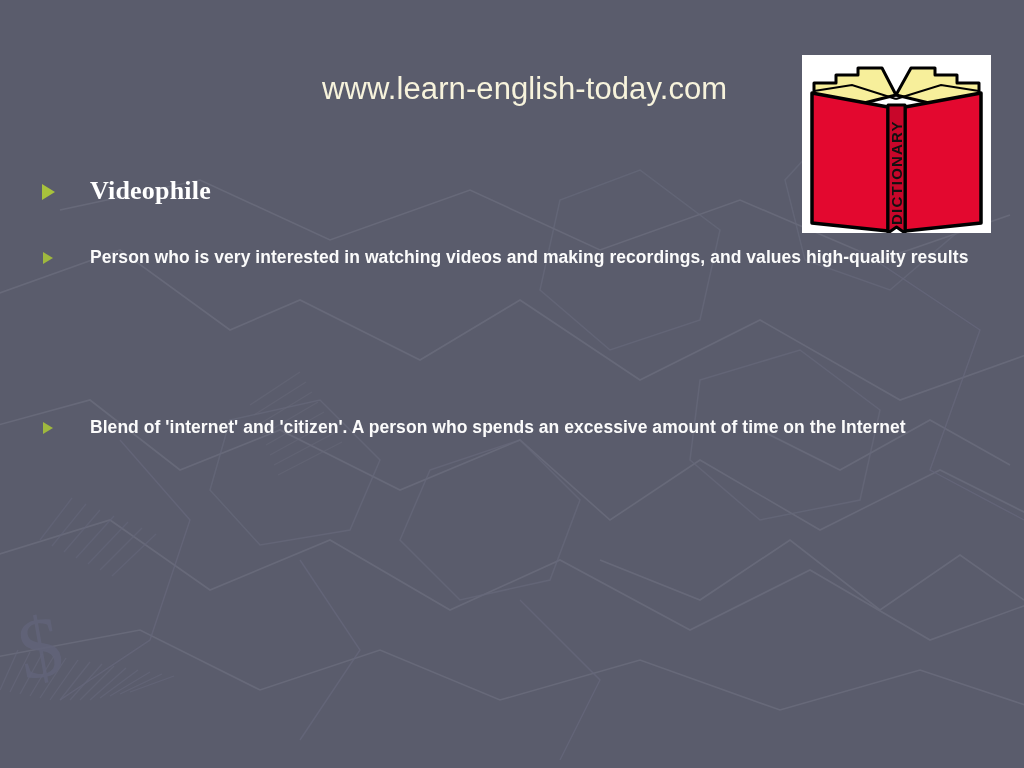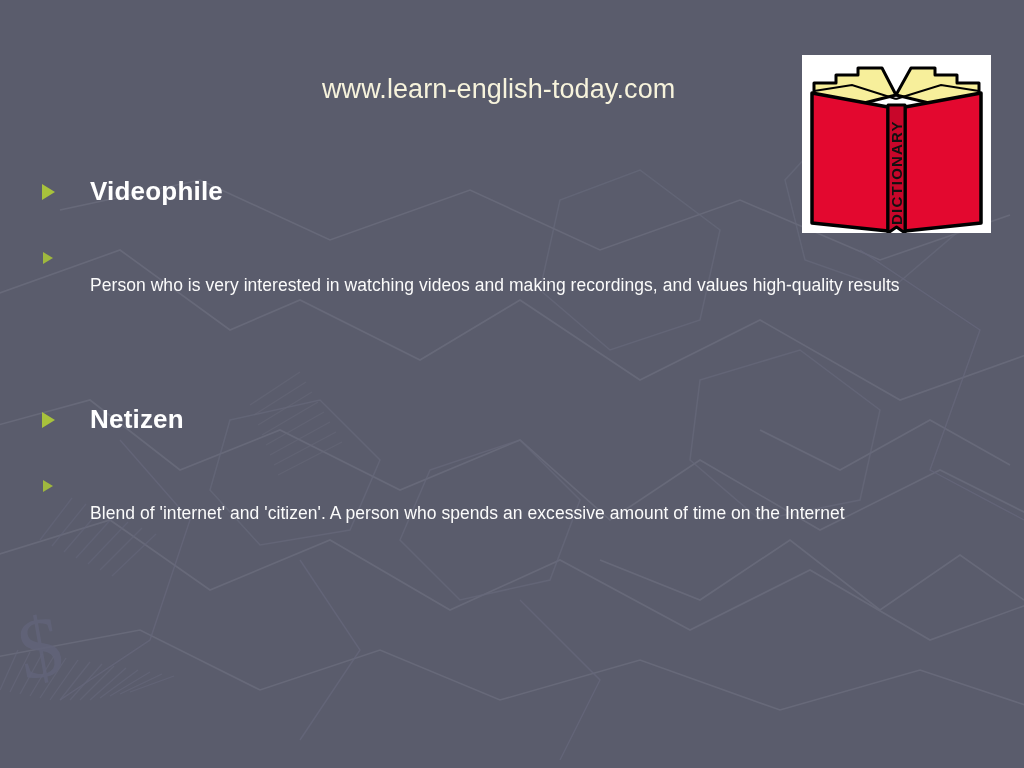--- a/index.html
+++ b/index.html
@@ -31,21 +31,21 @@
     height: 768px;
     pointer-events: none;
     opacity: 1;
   }
 
   
   #slide-title {
     position: absolute;
     left: 322px;
     top: 72px;
-    font-size: 27px;
+    font-size: 31px;
     line-height: 34px;
     color: #f7f3dc;
     letter-spacing: 0.1px;
     white-space: nowrap;
   }
 
   
   #dictionary-image {
     position: absolute;
     left: 802px;
@@ -113,30 +113,29 @@
   .heading-text {
     font-size: 26px;
     font-weight: bold;
     color: #ffffff;
     line-height: 30px;
     letter-spacing: 0.2px;
   }
 
   .body-text {
     font-size: 17.5px;
-    font-weight: normal;
+    font-weight: bold;
     color: #fbfbfb;
     line-height: 22px;
     max-width: 890px;
     letter-spacing: 0.05px;
-    margin-top: 28px;
-  }
-
-  
-  .row-heading { margin-top: 0; }
+  }
+
+  
+  .row-heading { margin-top: 0; font-family: Liberation Serif, serif; }
   .blk { margin-bottom: 0; }
 
   .gap-after-heading { height: 40px; }
   .gap-after-body    { height: 35px; }
   .gap-after-body-tall { height: 33px; }
 </style>
 </head>
 <body>
 
 <div id="slide">
@@ -241,24 +240,20 @@
       </div>
       <div class="gap-after-body-tall"></div>
     </div>
 
     <div class="blk">
       <div class="gap-after-heading"></div>
       <div class="gap-after-body"></div>
     </div>
 
     <div class="blk">
-      <div class="row row-heading">
-        <span class="bullet"></span>
-        <span class="heading-text">Netizen</span>
-      </div>
       <div class="gap-after-heading"></div>
       <div class="row row-body">
         <span class="bullet"></span>
         <span class="body-text">Blend of 'internet' and 'citizen'. A person who spends an excessive amount of time on the Internet</span>
       </div>
       <div class="gap-after-body"></div>
     </div>
 
 
   </div>

